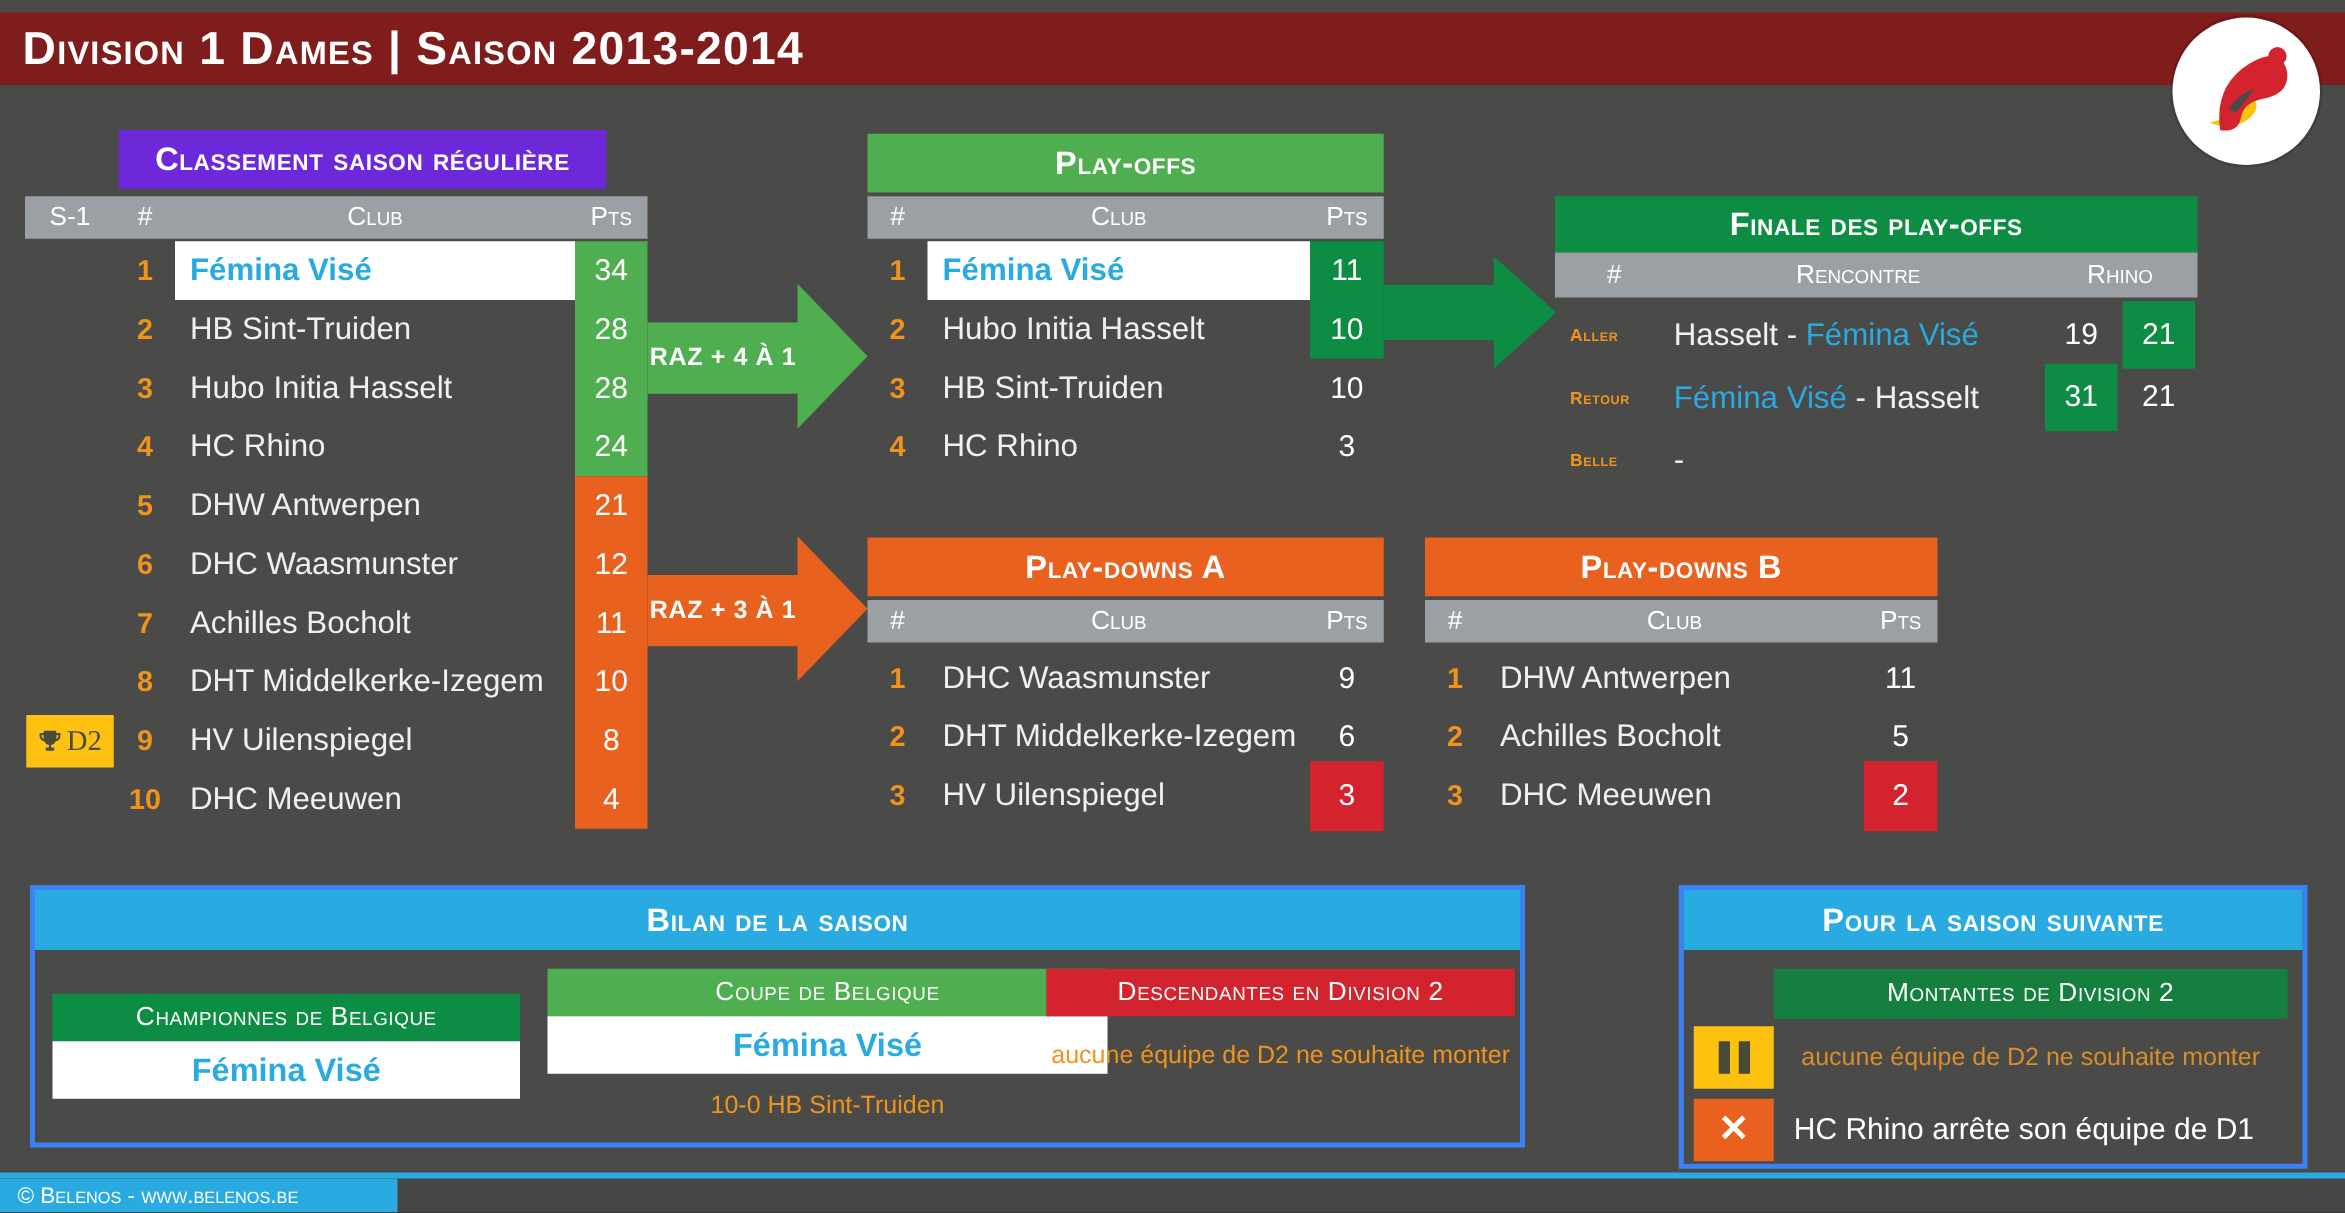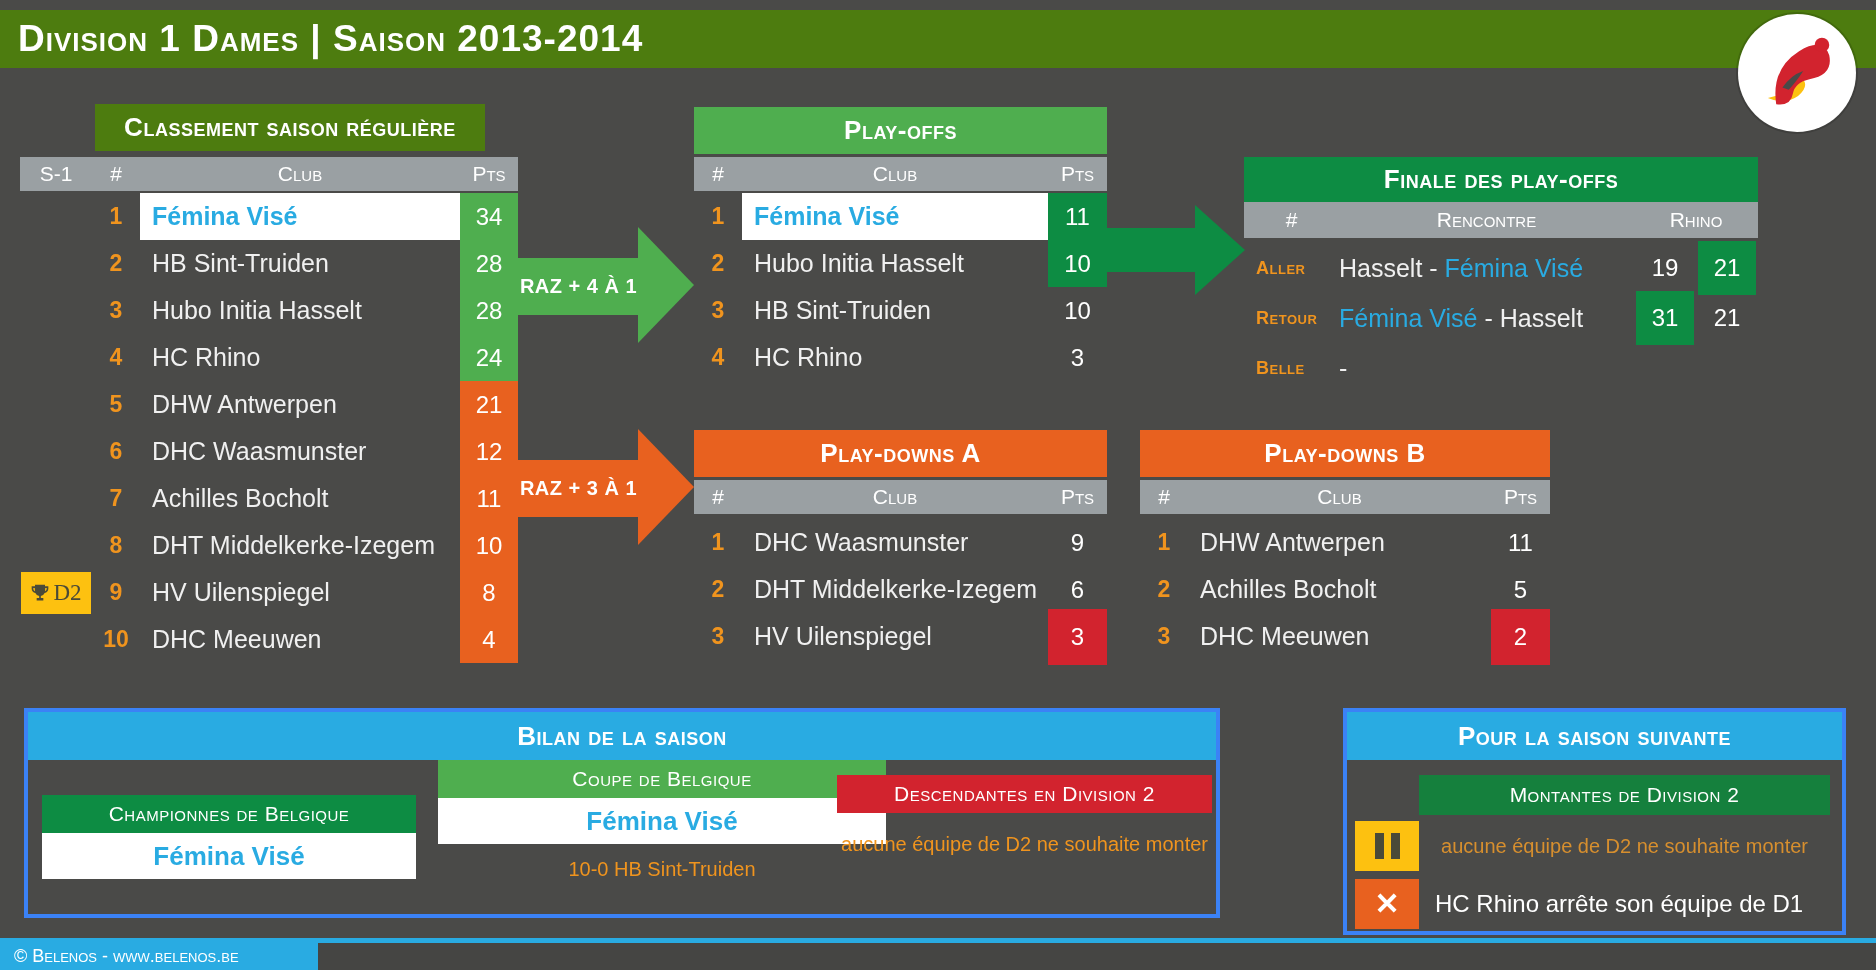--- a/index.html
+++ b/index.html
@@ -5,21 +5,21 @@
   html,body { margin:0; padding:0; background:#2f2f2e; }
   .page {
     position:relative; width:1876px; height:970px; overflow:hidden;
     background:#4a4a48;
     font-family:"Liberation Sans", sans-serif;
     -webkit-font-smoothing:antialiased;
   }
   .abs { position:absolute; }
 
   
-  .topbar { left:0; top:10px; width:1876px; height:58px; background:#4d7c0f; display:flex; align-items:center; }
+  .topbar { left:0; top:10px; width:1876px; height:58px; background:#7f1d1d; display:flex; align-items:center; }
   .topbar .ttl { color:#fff; font-weight:bold; font-size:37px; font-variant:small-caps; letter-spacing:1px; padding-left:18px; }
 
   
   .logo { left:1738px; top:14px; width:118px; height:118px; border-radius:50%; background:#fff;
           box-shadow:0 0 0 2px rgba(0,0,0,.15); display:flex; align-items:center; justify-content:center; }
 
   
   .t-title { position:absolute; display:flex; align-items:center; justify-content:center;
              color:#fff; font-weight:bold; font-size:26px; font-variant:small-caps; letter-spacing:.5px; }
   .colhead { position:absolute; display:flex; align-items:center; background:#9aa0a3;
@@ -41,21 +41,21 @@
               color:#4a4a38; font-family:"Liberation Serif", serif; font-size:23px; }
 
   
   .p-rank{width:48px;} .p-club{width:306px;} .p-pts{width:59px;}
   .b-rank{width:48px;} .b-club{width:303px;} .b-pts{width:59px;}
   .red-cell { width:59px; height:56px; background:#d2232e; display:flex; align-items:center; justify-content:center; }
 
   
   .f-row { display:flex; height:50px; align-items:center; }
   .f-label { width:95px; padding-left:12px; box-sizing:border-box; color:#f0941e; font-weight:bold;
-             font-size:18px; font-variant:small-caps; letter-spacing:.5px; }
+             font-size:14px; font-variant:small-caps; letter-spacing:.5px; }
   .f-match { width:295px; font-size:25px; color:#f0f0f0; }
   .f-score { width:62px; display:flex; align-items:center; justify-content:center; }
   .score-num { font-size:24px; color:#fff; }
   .win { width:58px; height:54px; background:#0d8c43; display:flex; align-items:center; justify-content:center; }
   .blue-text { color:#29abe2; }
 
   
   .arr-tail { position:absolute; display:flex; align-items:center; justify-content:center;
               color:#fff; font-weight:bold; font-size:20px; letter-spacing:.5px; }
   .arr-head { position:absolute; width:0; height:0; }
@@ -93,21 +93,21 @@
   <div class="abs logo">
     <svg width="104" height="104" viewBox="0 0 100 100">
       <path d="M22 74 Q42 70 54 54 Q63 62 51 72 Q38 81 22 74 Z" fill="#fdc110"></path>
       <path d="M30 80 Q25 46 52 29 Q75 15 81 33 Q85 52 62 56 Q48 59 46 70 Q44 82 30 80 Z" fill="#d2232e"></path>
       <circle cx="74" cy="23" r="7" fill="#d2232e"></circle>
       <path d="M36 64 Q44 52 56 48 Q48 60 42 66 Z" fill="#4a4a48"></path>
     </svg>
   </div>
 
   <section class="abs" style="left:20px; top:104px; width:498px; height:560px;">
-    <div class="t-title" style="left:75px; top:0; width:390px; height:47px; background:#4d7c0f;">Classement saison régulière</div>
+    <div class="t-title" style="left:75px; top:0; width:390px; height:47px; background:#6d28d9;">Classement saison régulière</div>
     <div class="colhead" style="left:0; top:53px; width:498px; height:34px;">
       <span style="width:72px;">S-1</span>
       <span style="width:48px;">#</span>
       <span style="width:320px;">Club</span>
       <span style="width:58px;">Pts</span>
     </div>
     <div class="strip" style="left:440px; top:89px; height:188px; background:#4fae4f;"></div>
     <div class="strip" style="left:440px; top:277px; height:282px; background:#e8611f;"></div>
     <div class="rows" style="left:0; top:89px; width:498px;">
       <div class="row">
@@ -327,21 +327,21 @@
       </div>
     </div>
   </section>
 
   <div class="panel" style="left:24px; top:708px; width:1196px; height:210px;">
     <div class="panel-head">Bilan de la saison</div>
     <div class="sub" style="left:14px; top:63px; width:374px;margin-top:20px;">
       <div class="sub-head" style="background:#0d8c43;">Championnes de Belgique</div>
       <div class="sub-val">Fémina Visé</div>
     </div>
-    <div class="sub" style="left:410px; top:48px; width:448px;">
+    <div class="sub" style="left:410px; top:63px; width:448px;">
       <div class="sub-head" style="background:#4fae4f;">Coupe de Belgique</div>
       <div class="sub-val">Fémina Visé</div>
       <div class="sub-note" style="margin-top:14px;">10-0 HB Sint-Truiden</div>
     </div>
     <div class="sub" style="left:809px; top:63px; width:375px;">
       <div class="sub-head" style="background:#d2232e;">Descendantes en Division 2</div>
       <div class="sub-note" style="margin-top:20px;">aucune équipe de D2 ne souhaite monter</div>
     </div>
   </div>
 

